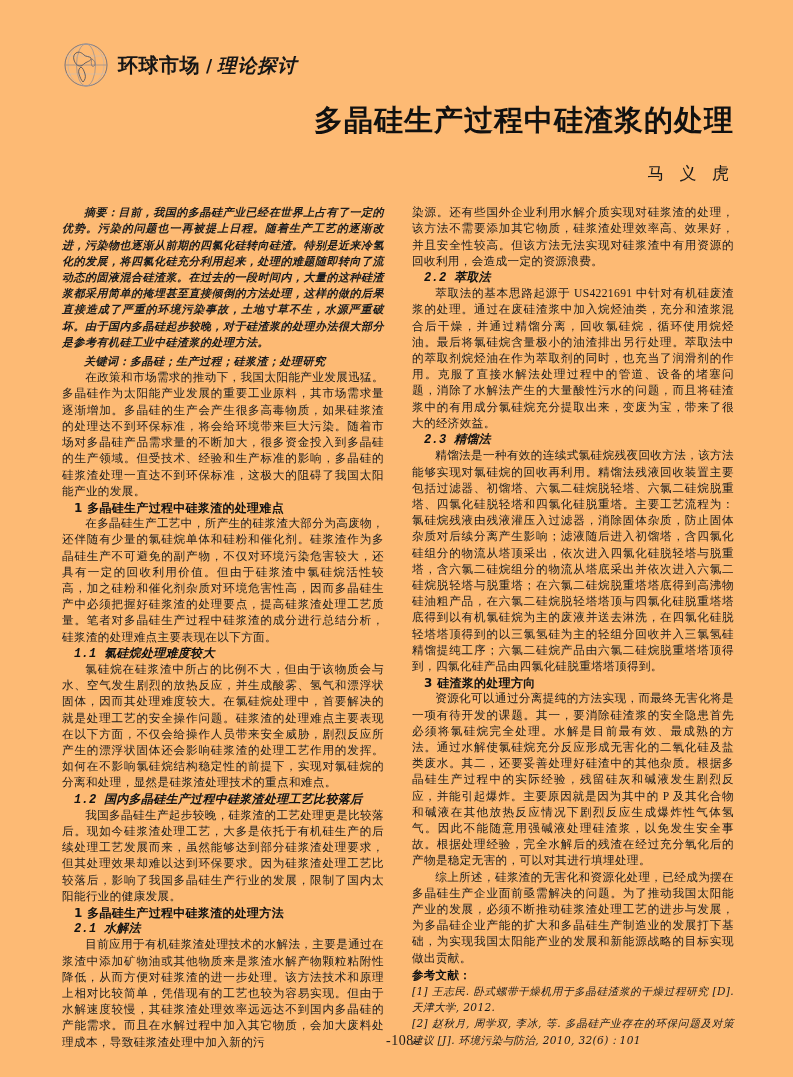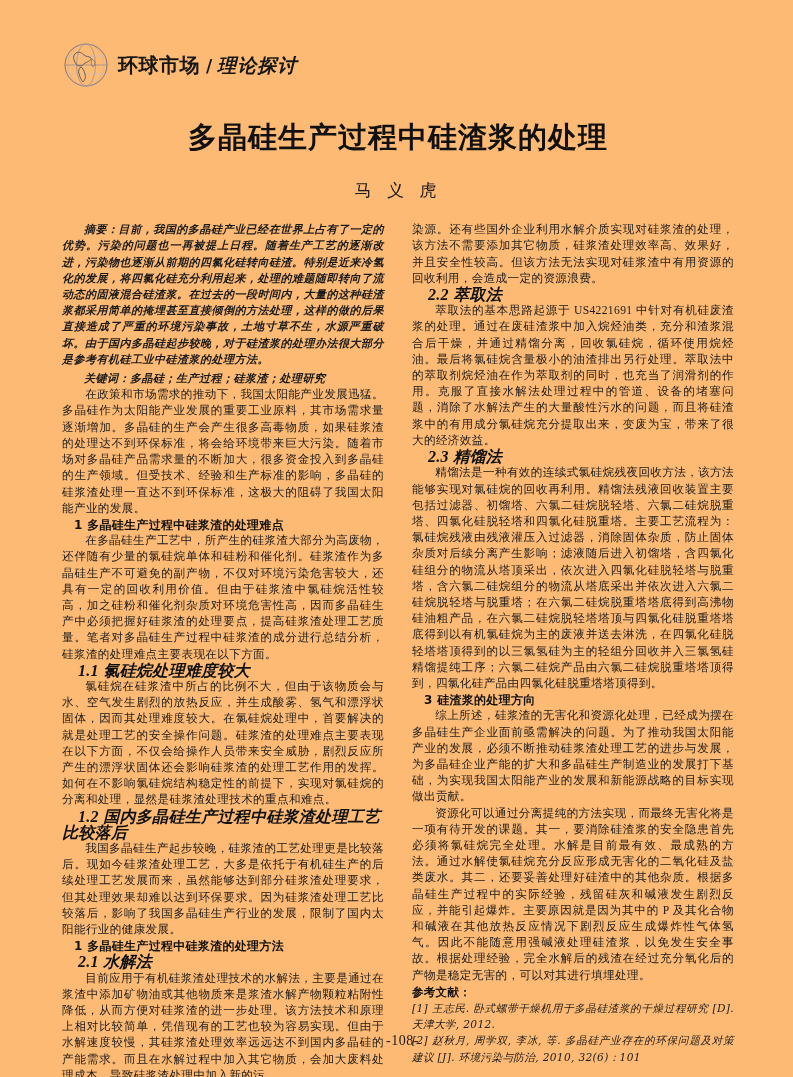--- a/index.html
+++ b/index.html
@@ -61,22 +61,22 @@
   .brand-section {
     font-family: "DejaVu Serif", serif;
     font-weight: bold;
     font-style: italic;
     font-size: 19px;
     letter-spacing: 1px;
   }
 
   
   .title-block {
-    text-align: center;
-    margin-top: 23px;
+    text-align: right;
+    margin-top: 6px;
   }
   .doc-title {
     font-family: "DejaVu Sans", sans-serif;
     font-weight: bold;
     font-size: 29px;
     color: #111;
     letter-spacing: 1px;
     line-height: 1.25;
   }
   .doc-author {
@@ -134,24 +134,24 @@
     font-family: "DejaVu Sans", sans-serif;
     font-weight: bold;
     font-size: 12px;
     line-height: 16.2px;
     color: #111;
     text-indent: 1em;
     letter-spacing: 0.3px;
   }
   h3.heading-2 {
     margin: 0;
-    font-family: Liberation Serif, serif;
-    font-weight: bold;
-    font-style: italic;
-    font-size: 16px;
+    font-family: Liberation Mono, monospace;
+    font-weight: bold;
+    font-style: italic;
+    font-size: 12px;
     line-height: 16.2px;
     color: #111;
     text-indent: 1em;
     letter-spacing: 0.3px;
   }
   h3.refs-heading {
     margin: 0;
     font-family: "DejaVu Sans", sans-serif;
     font-weight: bold;
     font-size: 11.5px;
@@ -228,22 +228,22 @@
         <p class="body-text">目前应用于有机硅浆渣处理技术的水解法，主要是通过在浆渣中添加矿物油或其他物质来是浆渣水解产物颗粒粘附性降低，从而方便对硅浆渣的进一步处理。该方法技术和原理上相对比较简单，凭借现有的工艺也较为容易实现。但由于水解速度较慢，其硅浆渣处理效率远远达不到国内多晶硅的产能需求。而且在水解过程中加入其它物质，会加大废料处理成本，导致硅浆渣处理中加入新的污</p>
       </div>
 
       <div class="col right">
         <p class="body-text" style="text-indent:0">染源。还有些国外企业利用水解介质实现对硅浆渣的处理，该方法不需要添加其它物质，硅浆渣处理效率高、效果好，并且安全性较高。但该方法无法实现对硅浆渣中有用资源的回收利用，会造成一定的资源浪费。</p>
         <h3 class="heading-2">2.2 萃取法</h3>
         <p class="body-text">萃取法的基本思路起源于 US4221691 中针对有机硅废渣浆的处理。通过在废硅渣浆中加入烷烃油类，充分和渣浆混合后干燥，并通过精馏分离，回收氯硅烷，循环使用烷烃油。最后将氯硅烷含量极小的油渣排出另行处理。萃取法中的萃取剂烷烃油在作为萃取剂的同时，也充当了润滑剂的作用。克服了直接水解法处理过程中的管道、设备的堵塞问题，消除了水解法产生的大量酸性污水的问题，而且将硅渣浆中的有用成分氯硅烷充分提取出来，变废为宝，带来了很大的经济效益。</p>
         <h3 class="heading-2">2.3 精馏法</h3>
         <p class="body-text">精馏法是一种有效的连续式氯硅烷残夜回收方法，该方法能够实现对氯硅烷的回收再利用。精馏法残液回收装置主要包括过滤器、初馏塔、六氯二硅烷脱轻塔、六氯二硅烷脱重塔、四氯化硅脱轻塔和四氯化硅脱重塔。主要工艺流程为：氯硅烷残液由残液灌压入过滤器，消除固体杂质，防止固体杂质对后续分离产生影响；滤液随后进入初馏塔，含四氯化硅组分的物流从塔顶采出，依次进入四氯化硅脱轻塔与脱重塔，含六氯二硅烷组分的物流从塔底采出并依次进入六氯二硅烷脱轻塔与脱重塔；在六氯二硅烷脱重塔塔底得到高沸物硅油粗产品，在六氯二硅烷脱轻塔塔顶与四氯化硅脱重塔塔底得到以有机氯硅烷为主的废液并送去淋洗，在四氯化硅脱轻塔塔顶得到的以三氯氢硅为主的轻组分回收并入三氯氢硅精馏提纯工序；六氯二硅烷产品由六氯二硅烷脱重塔塔顶得到，四氯化硅产品由四氯化硅脱重塔塔顶得到。</p>
         <h2 class="heading-1">3 硅渣浆的处理方向</h2>
+        <p class="body-text">资源化可以通过分离提纯的方法实现，而最终无害化将是一项有待开发的课题。其一，要消除硅渣浆的安全隐患首先必须将氯硅烷完全处理。水解是目前最有效、最成熟的方法。通过水解使氯硅烷充分反应形成无害化的二氧化硅及盐类废水。其二，还要妥善处理好硅渣中的其他杂质。根据多晶硅生产过程中的实际经验，残留硅灰和碱液发生剧烈反应，并能引起爆炸。主要原因就是因为其中的 P 及其化合物和碱液在其他放热反应情况下剧烈反应生成爆炸性气体氢气。因此不能随意用强碱液处理硅渣浆，以免发生安全事故。根据处理经验，完全水解后的残渣在经过充分氧化后的产物是稳定无害的，可以对其进行填埋处理。</p>
         <p class="body-text">综上所述，硅浆渣的无害化和资源化处理，已经成为摆在多晶硅生产企业面前亟需解决的问题。为了推动我国太阳能产业的发展，必须不断推动硅浆渣处理工艺的进步与发展，为多晶硅企业产能的扩大和多晶硅生产制造业的发展打下基础，为实现我国太阳能产业的发展和新能源战略的目标实现做出贡献。</p>
-        <p class="body-text">资源化可以通过分离提纯的方法实现，而最终无害化将是一项有待开发的课题。其一，要消除硅渣浆的安全隐患首先必须将氯硅烷完全处理。水解是目前最有效、最成熟的方法。通过水解使氯硅烷充分反应形成无害化的二氧化硅及盐类废水。其二，还要妥善处理好硅渣中的其他杂质。根据多晶硅生产过程中的实际经验，残留硅灰和碱液发生剧烈反应，并能引起爆炸。主要原因就是因为其中的 P 及其化合物和碱液在其他放热反应情况下剧烈反应生成爆炸性气体氢气。因此不能随意用强碱液处理硅渣浆，以免发生安全事故。根据处理经验，完全水解后的残渣在经过充分氧化后的产物是稳定无害的，可以对其进行填埋处理。</p>
         <h3 class="refs-heading">参考文献：</h3>
         <p class="ref-item">[1] 王志民. 卧式螺带干燥机用于多晶硅渣浆的干燥过程研究 [D]. 天津大学, 2012.</p>
         <p class="ref-item">[2] 赵秋月, 周学双, 李冰, 等. 多晶硅产业存在的环保问题及对策建议 [J]. 环境污染与防治, 2010, 32(6)：101</p>
       </div>
 
     </div>
   </div>
 
   <div class="page-number">-108-</div>
 </div>

